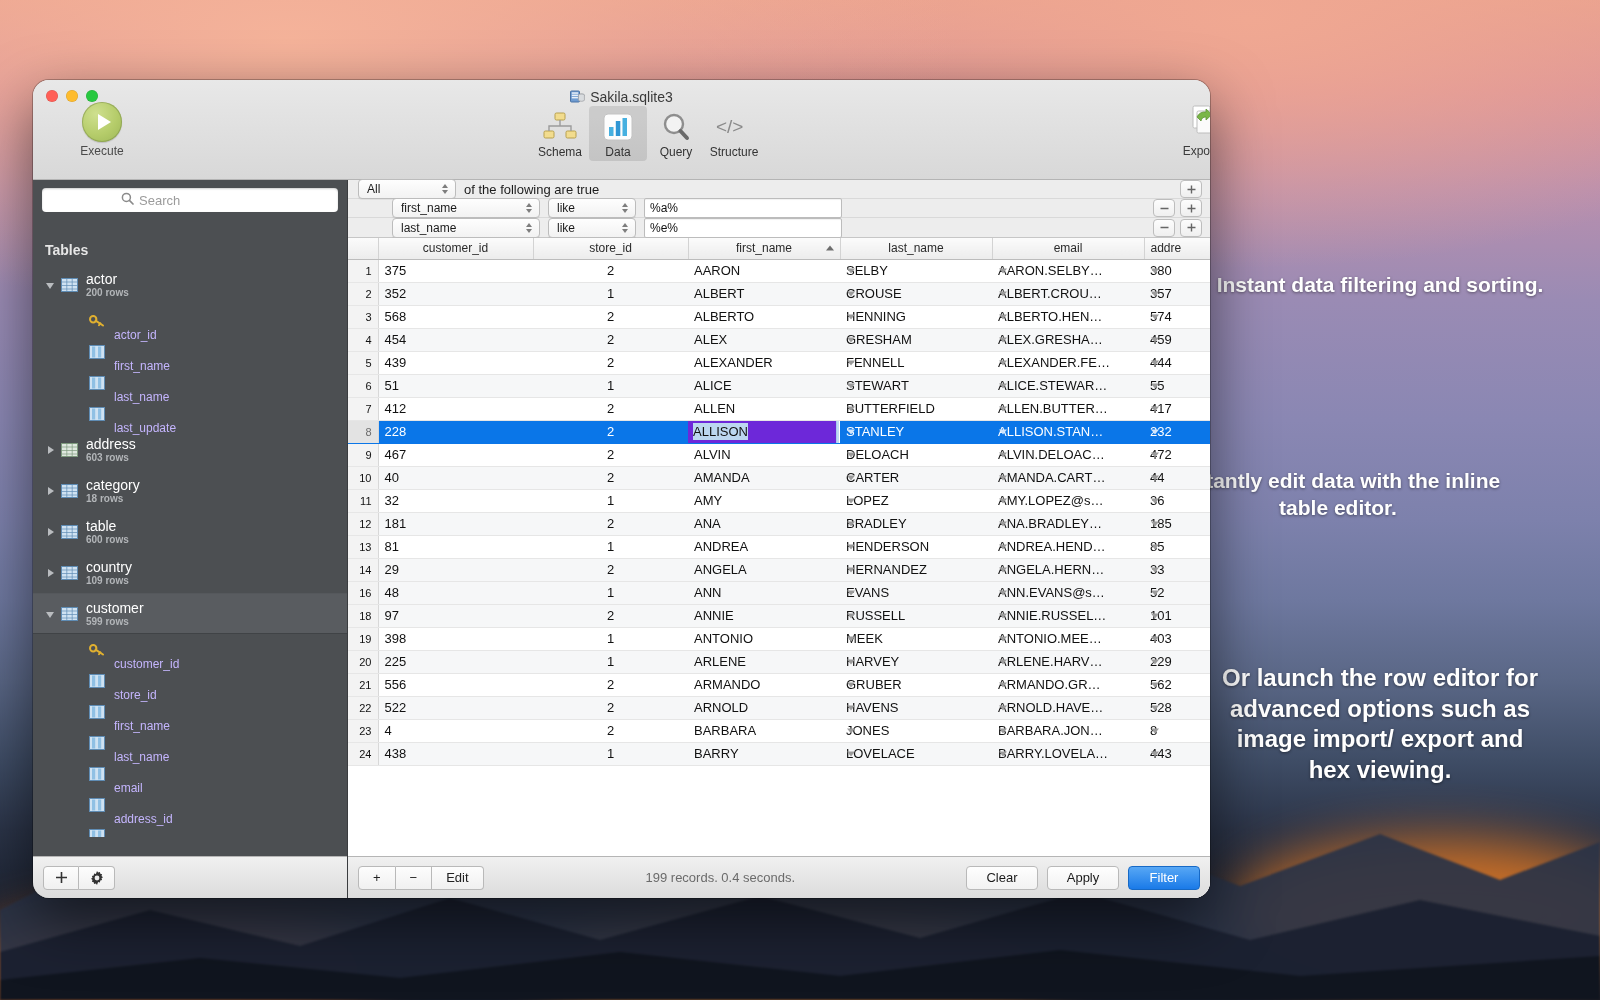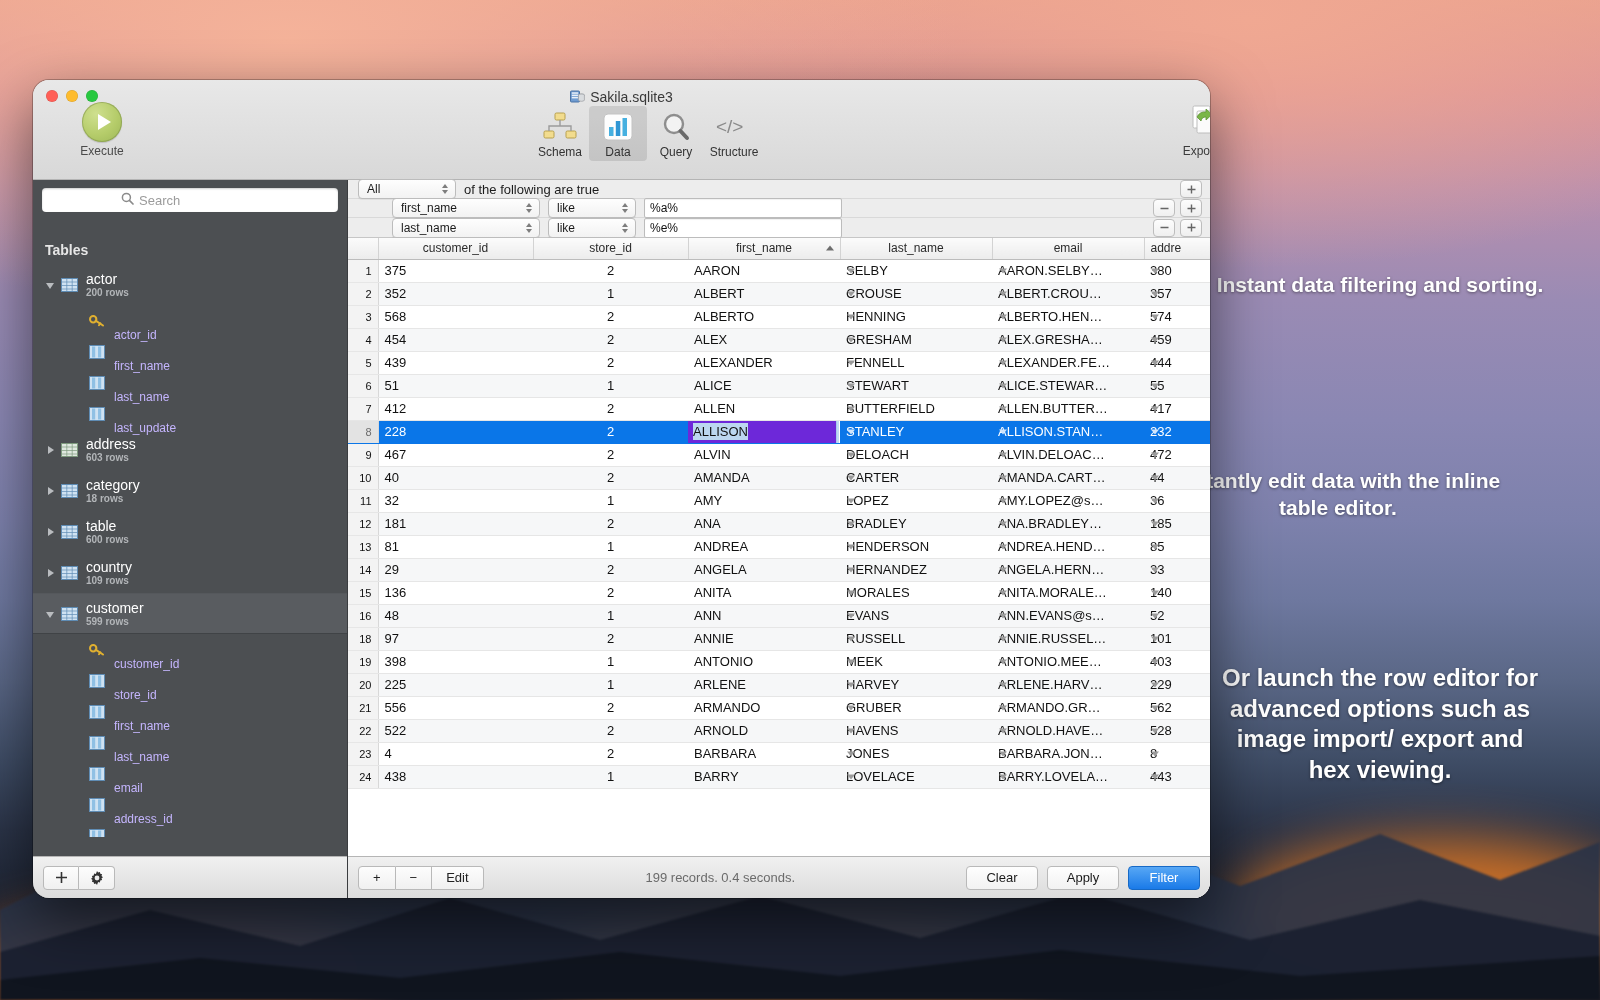--- a/index.html
+++ b/index.html
@@ -950,29 +950,20 @@
               </tr>
               <tr class="alt">
                 <td class="rownum">14</td>
                 <td class="id">29</td>
                 <td class="num-c">2</td>
                 <td class="">ANGELA</td>
                 <td class="with-caret"><span class="cellcaret"></span>HERNANDEZ</td>
                 <td class="with-caret"><span class="cellcaret"></span>ANGELA.HERN…</td>
                 <td class="with-caret"><span class="cellcaret"></span>33</td>
               </tr>
-              <tr>
-                <td class="rownum">15</td>
-                <td class="id">136</td>
-                <td class="num-c">2</td>
-                <td class="">ANITA</td>
-                <td class="with-caret"><span class="cellcaret"></span>MORALES</td>
-                <td class="with-caret"><span class="cellcaret"></span>ANITA.MORALE…</td>
-                <td class="with-caret"><span class="cellcaret"></span>140</td>
-              </tr>
               <tr class="alt">
                 <td class="rownum">16</td>
                 <td class="id">48</td>
                 <td class="num-c">1</td>
                 <td class="">ANN</td>
                 <td class="with-caret"><span class="cellcaret"></span>EVANS</td>
                 <td class="with-caret"><span class="cellcaret"></span>ANN.EVANS@s…</td>
                 <td class="with-caret"><span class="cellcaret"></span>52</td>
               </tr>
               <tr class="alt">

